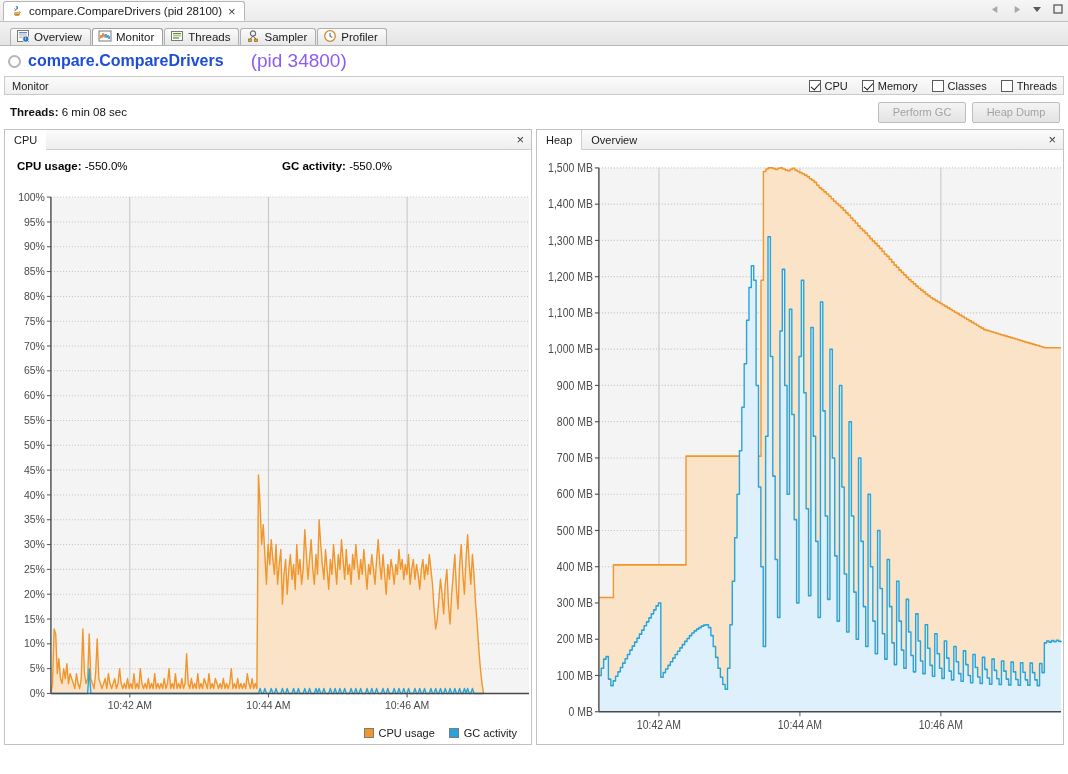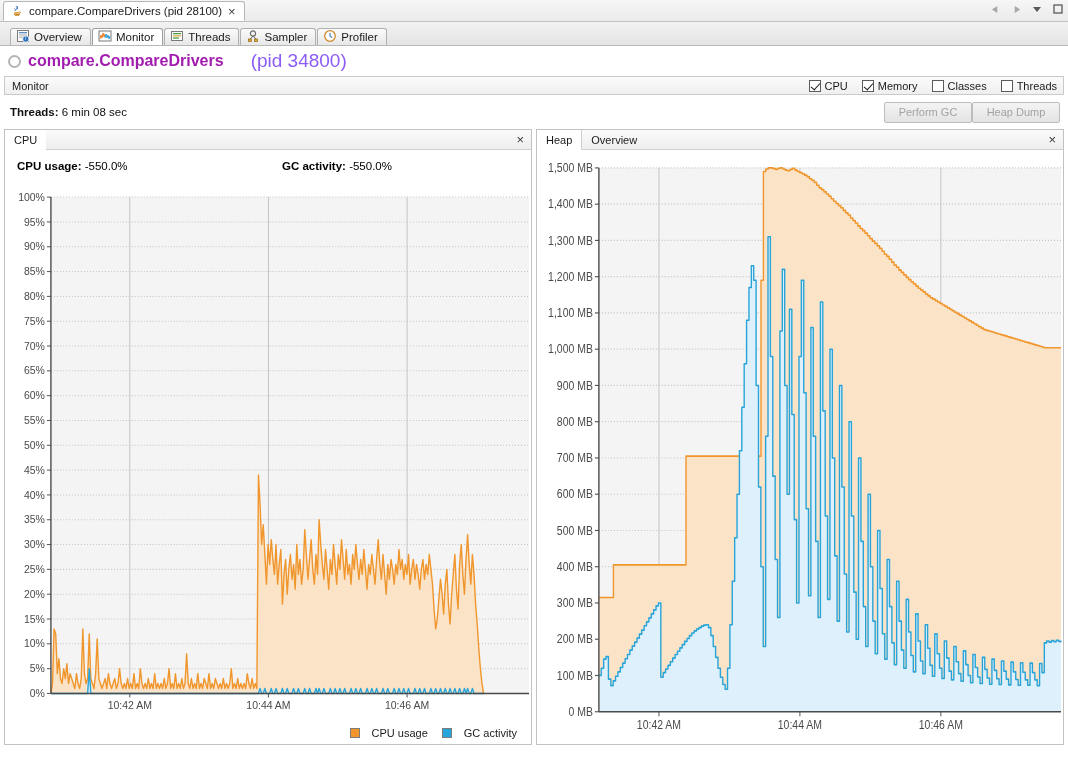--- a/index.html
+++ b/index.html
@@ -87,21 +87,21 @@
     display: flex; align-items: center;
     padding-left: 8px;
     gap: 7px;
     background: #ffffff;
   }
   .ph-circle {
     width: 13px; height: 13px; border-radius: 50%;
     border: 2px solid #b5b5b5;
     box-sizing: border-box;
   }
-  .ph-title { font-size: 16px; font-weight: bold; color: #a21caf; }
+  .ph-title { font-size: 16px; font-weight: bold; color: #1d4ed8; }
   .ph-pid { font-size: 19px; color: #8b5cf6; margin-left: 20px; }
 
   
   .monitor-bar {
     margin: 0 4px;
     height: 19px;
     background: linear-gradient(to bottom,#fbfbfb 0%,#efefef 100%);
     border: 1px solid #cacaca;
     display: flex; align-items: center;
     justify-content: space-between;
@@ -131,21 +131,21 @@
 
   
   .uptime-row {
     height: 34px;
     display: flex; align-items: center;
     justify-content: space-between;
     padding: 0 8px 0 10px;
   }
   .uptime { font-size: 11.5px; color: #111; }
   .uptime b { font-weight: bold; }
-  .btn-group { display: flex; }
+  .btn-group { display: flex; gap: 6px; }
   .btn {
     min-width: 88px;
     height: 21px;
     font-size: 11px;
     border: 1px solid #bdbdbd;
     background: linear-gradient(to bottom,#f4f4f4 0%, #e3e3e3 100%);
     color: #a3a3a3;
     border-radius: 2px;
     display: flex; align-items: center; justify-content: center;
     padding: 0 10px;
@@ -205,21 +205,21 @@
   .chart-wrap { flex: 1 1 auto; position: relative; }
   .chart-wrap svg { display: block; width: 100%; height: 100%; }
 
   .legend {
     height: 22px;
     display: flex; align-items: center; justify-content: flex-end;
     gap: 14px;
     padding-right: 14px;
     flex: 0 0 auto;
   }
-  .lg-item { display: flex; align-items: center; gap: 12px; }
+  .lg-item { display: flex; align-items: center; gap: 5px; }
   .lg-sw { width: 10px; height: 10px; border: 1px solid #7c7c7c; box-sizing: border-box; }
   .lg-tx { font-size: 11px; color: #1a1a1a; }
 
   .tick-lbl { font-size: 10.5px; fill: #4a4a4a; font-family: "Liberation Sans", sans-serif; }
 </style>
 </head>
 <body>
 
 <div class="titlebar">
   <div class="doctab">

